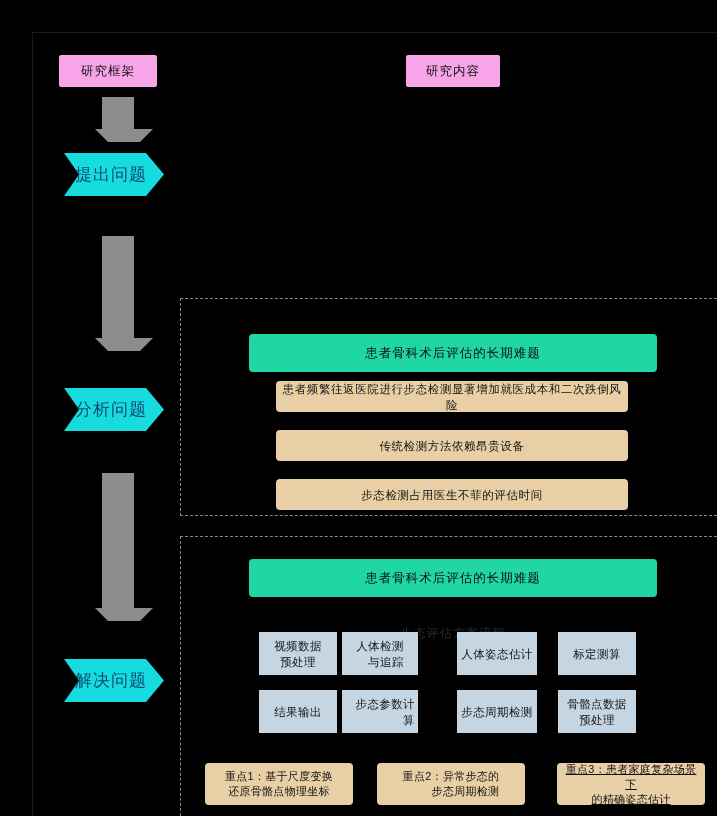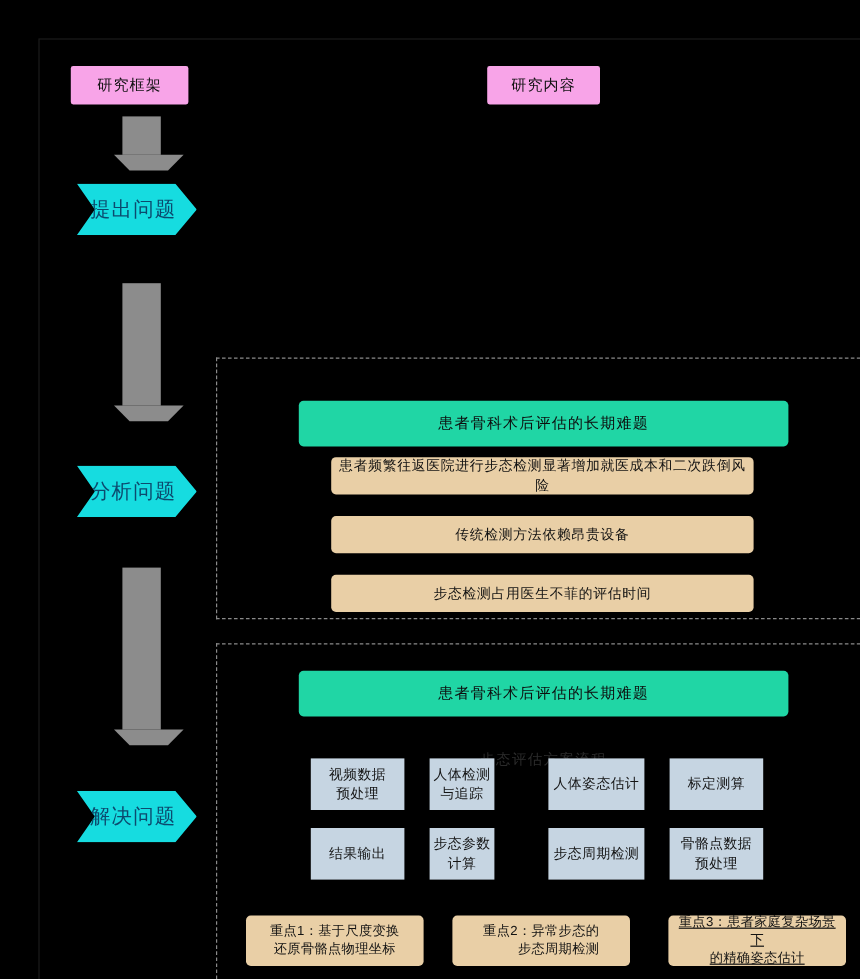--- a/index.html
+++ b/index.html
@@ -126,21 +126,21 @@
   .proc-box {
     position: absolute;
     background: #c6d5e2; color: #141414;
     font-size: 11.5px; letter-spacing: .4px; line-height: 16px;
     display: flex; align-items: center; justify-content: center;
     text-align: center; padding: 2px 3px;
   }
   .proc-box.r1 { top: 95px;  height: 43px; }
   .proc-box.r2 { top: 153px; height: 43px; }
   .proc-box.c1 { left: 78px;  width: 78px; }
-  .proc-box.c2 { left: 177px; width: 54px; }
+  .proc-box.c2 { left: 161px; width: 76px; text-align: right; }
   .proc-box.c3 { left: 276px; width: 80px; }
   .proc-box.c4 { left: 377px; width: 78px; }
 </style>
 </head>
 <body>
 
 <div id="canvas">
 
   <div class="chip" id="chip-framework">研究框架</div>
 

